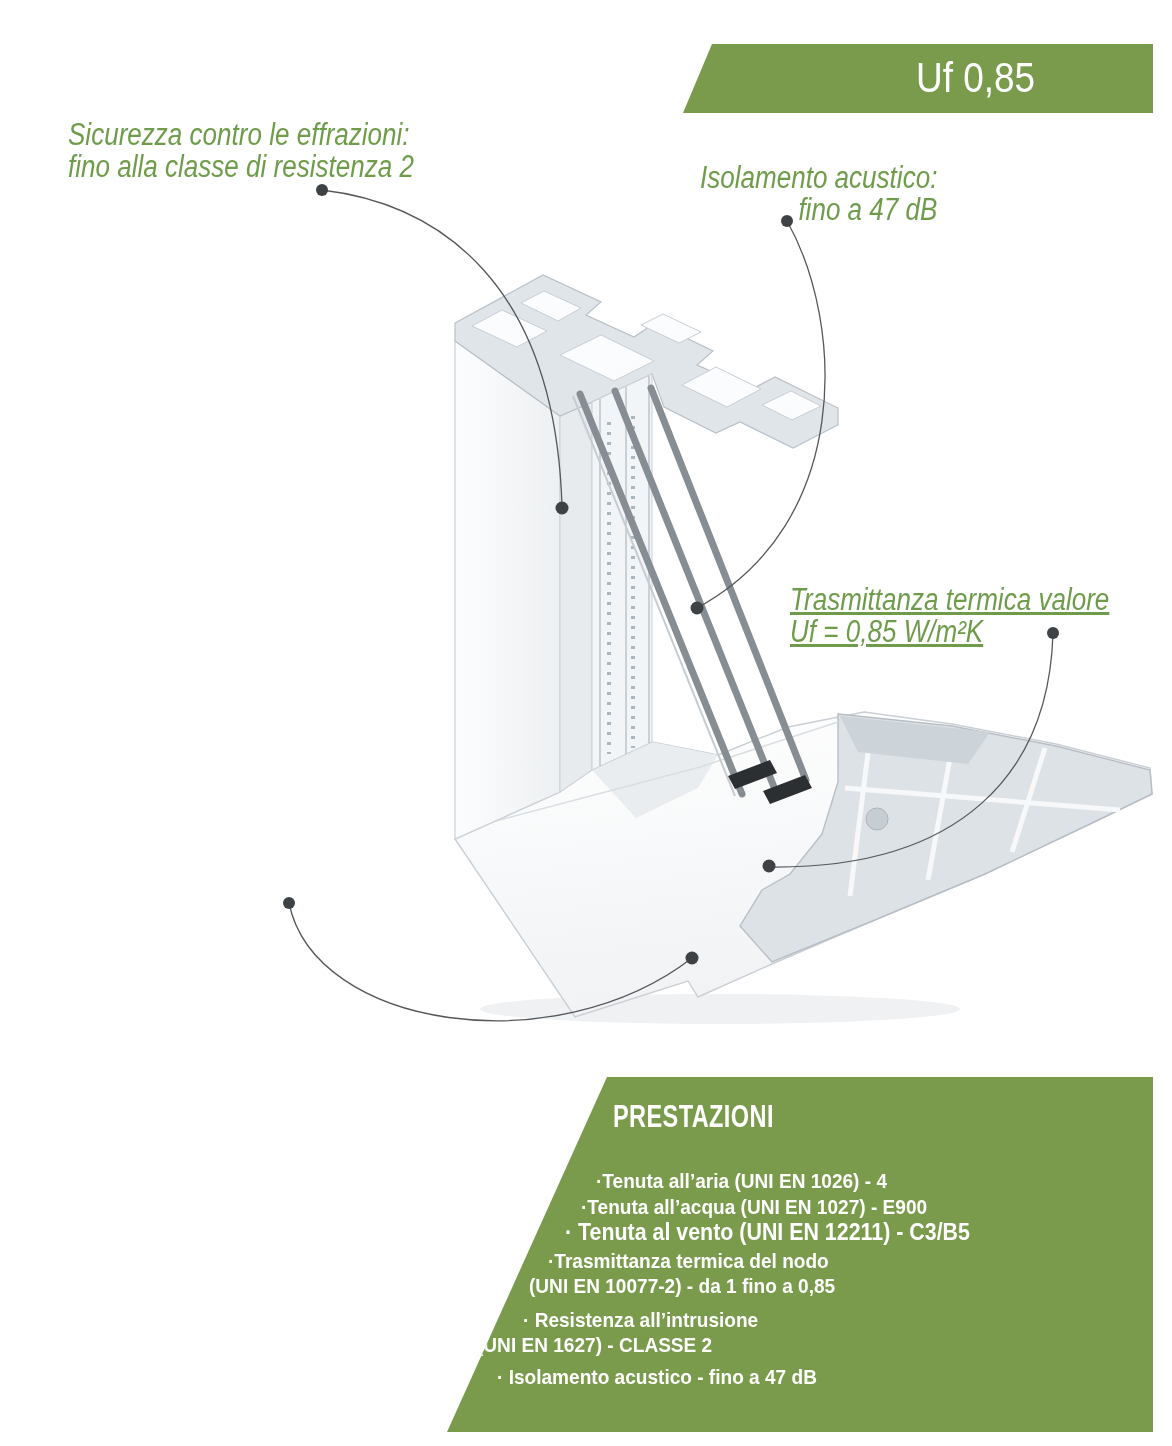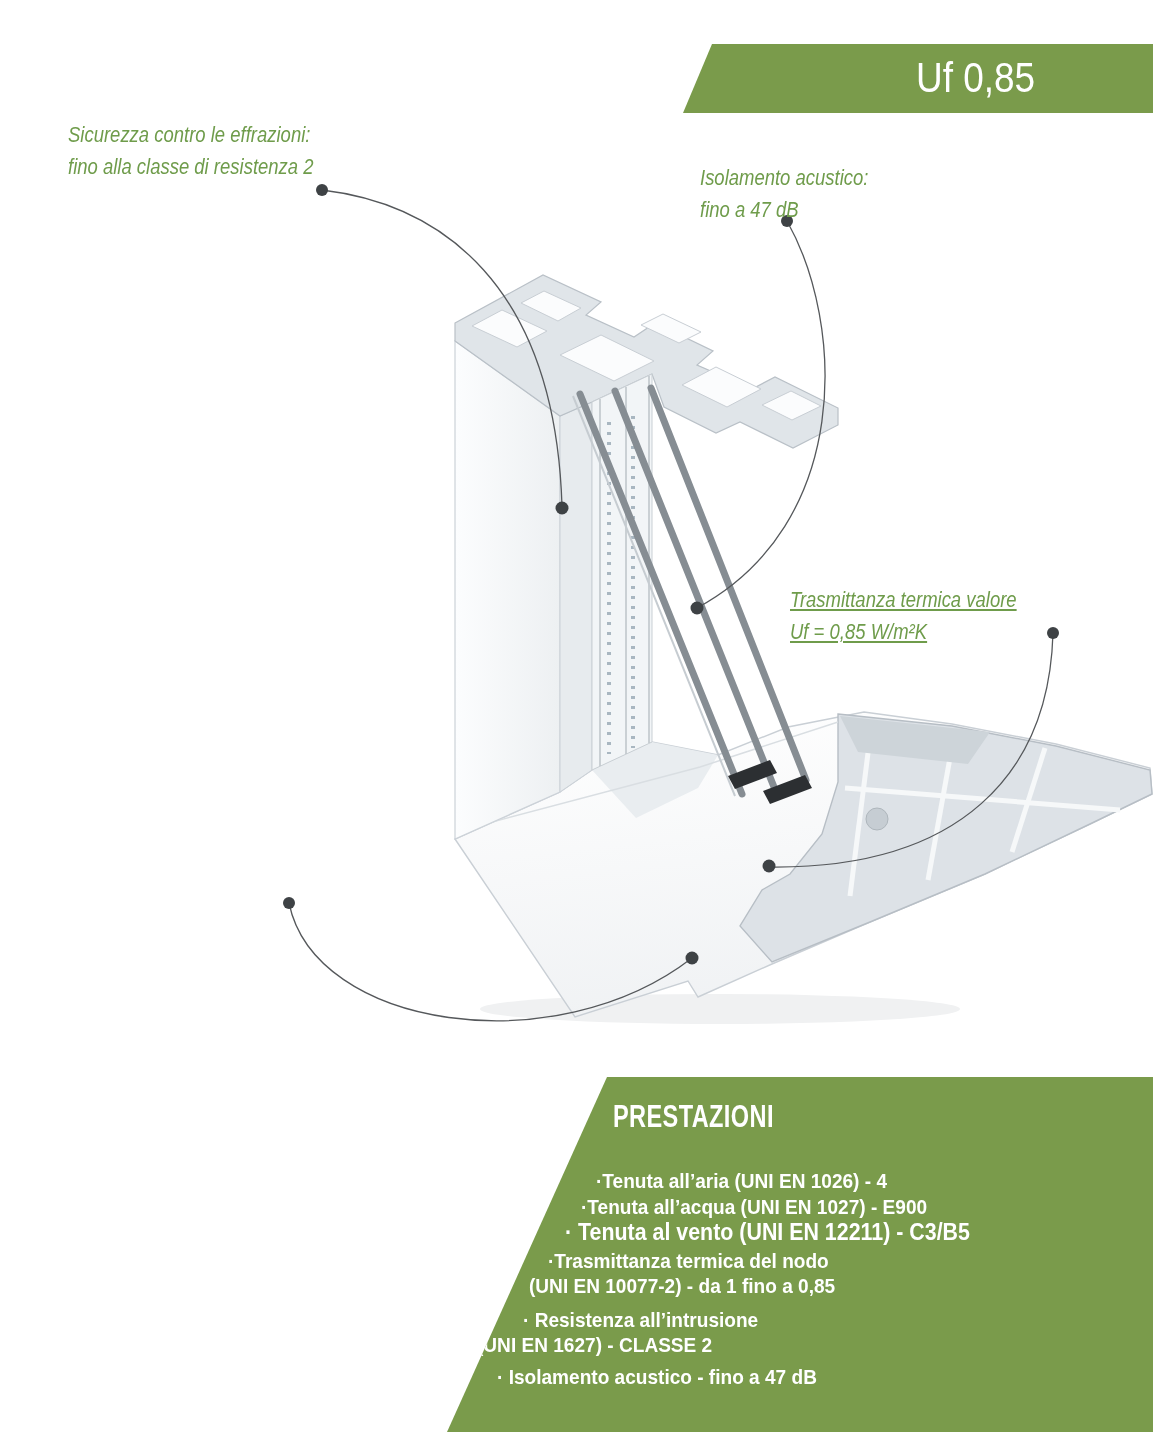--- a/index.html
+++ b/index.html
@@ -20,25 +20,25 @@
     z-index:3;
   }
   .badge-label{
     position:absolute;left:233px;top:10px;
     font-size:42px;color:#ffffff;white-space:nowrap;
     transform:scaleX(.88);transform-origin:left top;
   }
   
   .ann{
     position:absolute;color:var(--green-text);font-style:italic;
-    font-size:22px;line-height:32px;z-index:3;
+    font-size:31px;line-height:32px;z-index:3;
   }
   .ann .ln{display:block;white-space:nowrap;transform:scaleX(.84);transform-origin:left top;}
   .ann-security{left:68px;top:95px;}
-  .ann-acoustic{left:700px;top:138px;}
+  .ann-acoustic{left:700px;top:138px;text-align:right;}
   .ann-thermal{left:790px;top:560px;text-decoration:underline;}
   .ann-depth{left:68px;top:793px;}
   
   .art{position:absolute;left:0;top:0;width:1172px;height:1446px;z-index:1;}
   
   .banner{
     position:absolute;left:447px;top:1053px;width:706px;height:355px;
     background:var(--green);
     clip-path:polygon(160px 0,100% 0,100% 100%,0 100%);
     color:#ffffff;font-weight:bold;z-index:3;

